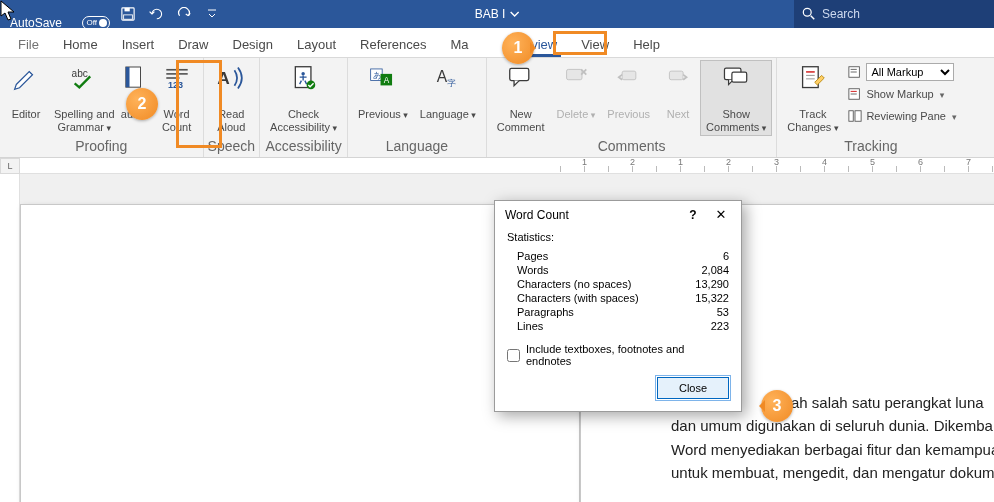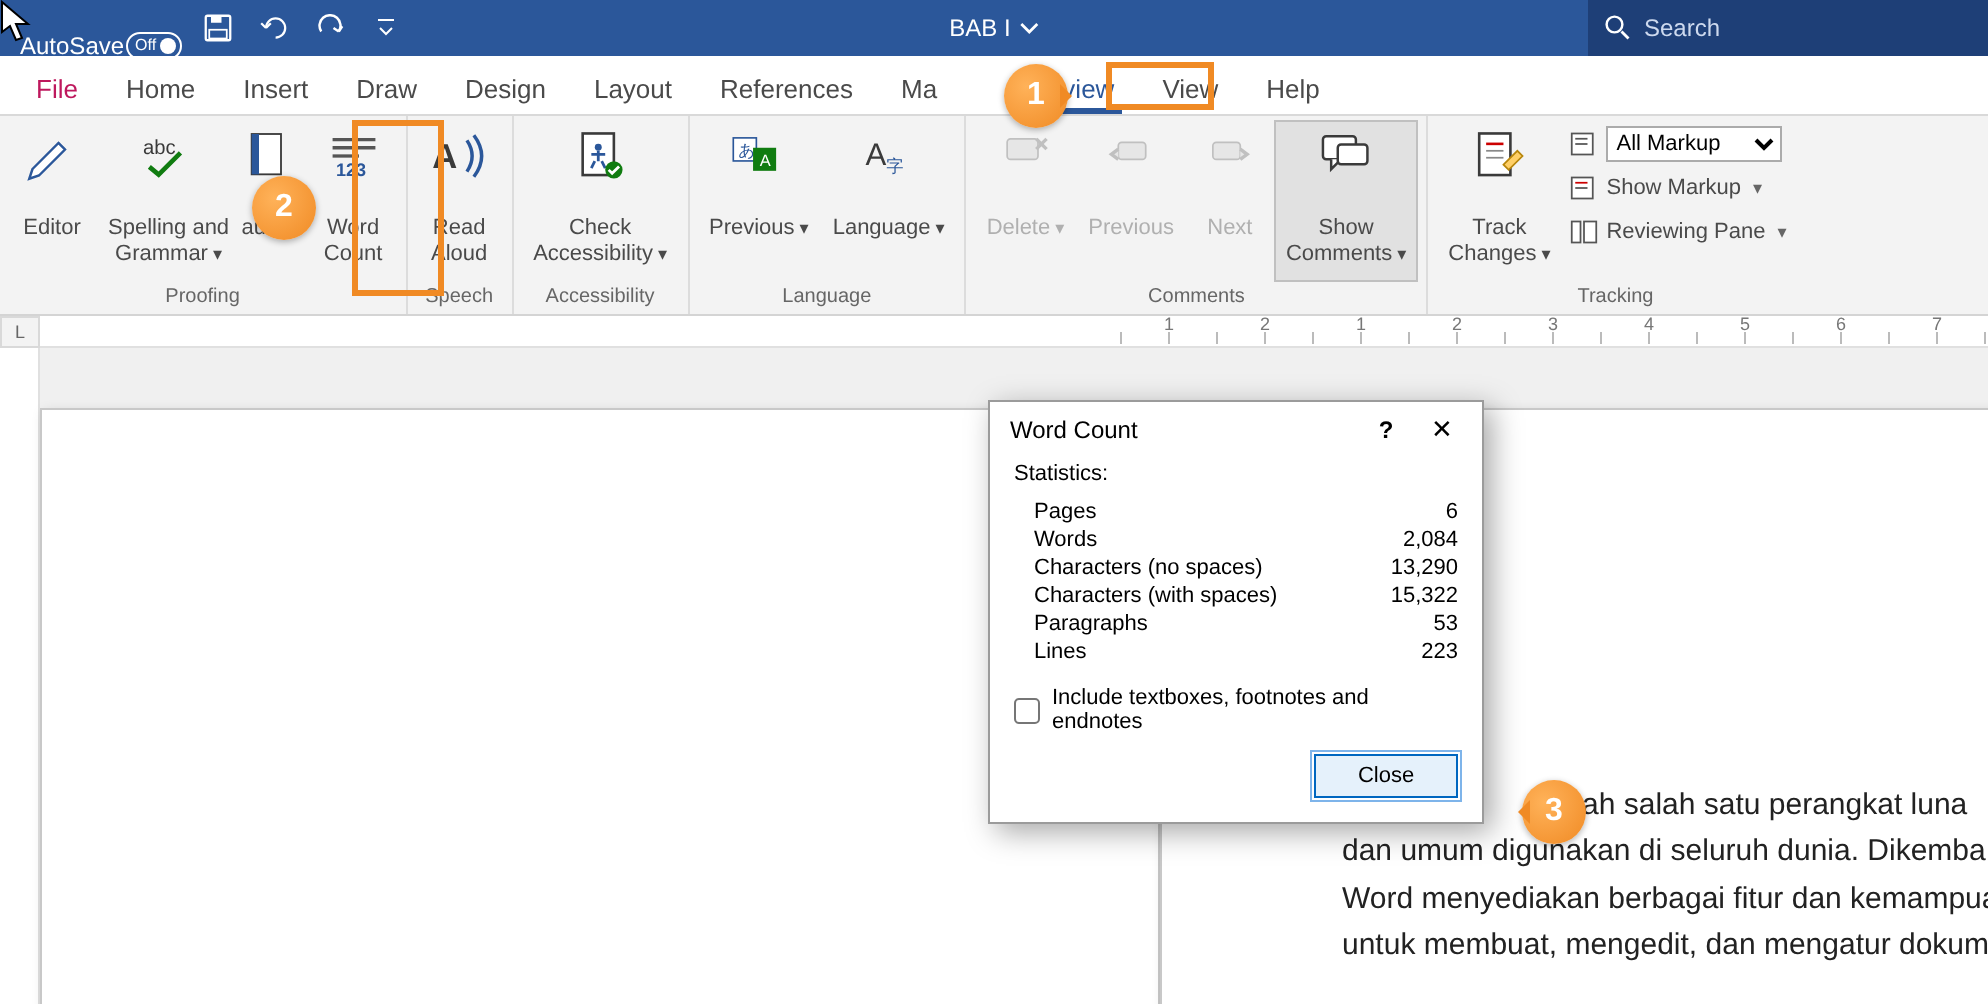--- a/index.html
+++ b/index.html
@@ -1,41 +1,41 @@
 <!DOCTYPE html>
 <html><head>
 <meta charset="utf-8">
 <style>
   * { box-sizing: border-box; margin: 0; padding: 0; font-family: "Segoe UI", Tahoma, sans-serif; }
   body { width: 994px; height: 502px; overflow: hidden; background: #fff; position: relative; }
 
   
   .titlebar { height: 28px; background: #2b579a; display: flex; align-items: center; color: #fff; font-size: 12px; position: relative; }
   .titlebar .left { display: flex; align-items: center; gap: 8px; padding-left: 10px; }
-  .autosave-toggle { display: flex; align-items: flex-end; gap: 1px; margin-top: 17px; }
+  .autosave-toggle { display: flex; align-items: flex-end; gap: 20px; margin-top: 17px; }
   .toggle { width: 28px; height: 14px; border: 1px solid #fff; border-radius: 7px; display: flex; align-items: center; padding: 0 2px; font-size: 8px; color: #fff; justify-content: flex-end; }
   .toggle-knob { width: 8px; height: 8px; border-radius: 50%; background: #fff; margin-left:2px;}
   .qat-btn { width: 20px; height: 20px; display: flex; align-items: center; justify-content: center; cursor: pointer; }
   .titlebar .center { position: absolute; left: 50%; transform: translateX(-50%); display: flex; align-items: center; gap: 4px; }
   .titlebar .search { position: absolute; right: 0; top: 0; height: 28px; width: 200px; background: #1e3f77; display: flex; align-items: center; padding: 0 8px; gap: 6px; }
   .search input { background: transparent; border: none; color: #fff; font-size: 12px; width: 140px; outline: none; }
   .search input::placeholder { color: #cdd9ee; }
 
   
   .menubar { height: 30px; background: #fff; display: flex; align-items: flex-end; padding: 0 6px; font-size: 13px; color: #4a4a4a; border-bottom: 1px solid #d9d9d9; }
   .menubar .tab { padding: 6px 12px 5px; cursor: pointer; position: relative; }
-  .menubar .tab.file { color: #be185d; font-weight: 400; }
+  .menubar .tab.file { color: #737373; font-weight: 400; }
   .menubar .tab.active { color: #2b579a; }
   .menubar .tab.active::after { content:""; position:absolute; left:8px; right:8px; bottom:0; height:3px; background:#2b579a; }
 
   
   .ribbon { height: 100px; background: #f3f3f3; border-bottom: 1px solid #d4d4d4; display: flex; font-size: 11px; color: #4a4a4a; position: relative; }
   .group { border-right: 1px solid #dcdcdc; display: flex; flex-direction: column; align-items: center; padding: 2px 4px 0; }
   .group-items { display: flex; flex: 1; align-items: stretch; }
-  .group-label { font-size: 10px; color: #666; padding: 2px 0 3px; }
+  .group-label { font-size: 14px; color: #666; padding: 2px 0 3px; }
   .rbtn { display:flex; flex-direction:column; align-items:center; justify-content:flex-start; padding: 4px 6px 0; cursor:pointer; text-align:center; line-height:1.2; gap:16px; min-width:44px; }
   .rbtn .ico { width: 28px; height: 28px; display:flex; align-items:center; justify-content:center; }
   .rbtn .lab { white-space: pre-line; font-size:11px; }
   .rbtn .caret::after { content:" \25BE"; font-size:9px; }
   .rbtn.disabled { color:#b0b0b0; }
   .rbtn.disabled svg * { stroke:#c0c0c0 !important; fill:#e6e6e6 !important; }
   .rbtn.pressed { background:#e1e1e1; border:1px solid #c0c0c0; padding:3px 5px 0; }
 
   .tracking-stack { display:flex; flex-direction:column; gap:2px; padding:2px 4px 0; font-size:11px; }
   .tracking-stack select { font-size:11px; width:88px; height:18px; border:1px solid #ababab; background:#fff; }
@@ -263,20 +263,30 @@
             </svg>
           </div>
         <span class="lab caret">Language</span>
       </div>
     </div>
     <div class="group-label">Language</div>
   </div>
 
   <div class="group">
     <div class="group-items">
+      <div class="rbtn">
+        <div class="ico">
+            <svg width="28" height="26" viewBox="0 0 32 30">
+              <rect x="3" y="4" width="22" height="14" rx="2" fill="#fff" stroke="#3a3a3a" stroke-width="1.5"></rect>
+              <path d="M8 18 l0 6 l6 -6" fill="#fff" stroke="#3a3a3a" stroke-width="1.5"></path>
+            </svg>
+          </div>
+        <span class="lab">New
+Comment</span>
+      </div>
       <div class="rbtn disabled">
         <div class="ico">
             <svg width="24" height="24" viewBox="0 0 28 28">
               <rect x="3" y="4" width="18" height="12" rx="2" fill="#f5f5f5" stroke="#c0c0c0"></rect>
               <line x1="20" y1="4" x2="26" y2="10" stroke="#c0c0c0" stroke-width="2"></line>
               <line x1="26" y1="4" x2="20" y2="10" stroke="#c0c0c0" stroke-width="2"></line>
             </svg>
           </div>
         <span class="lab caret">Delete</span>
       </div>

